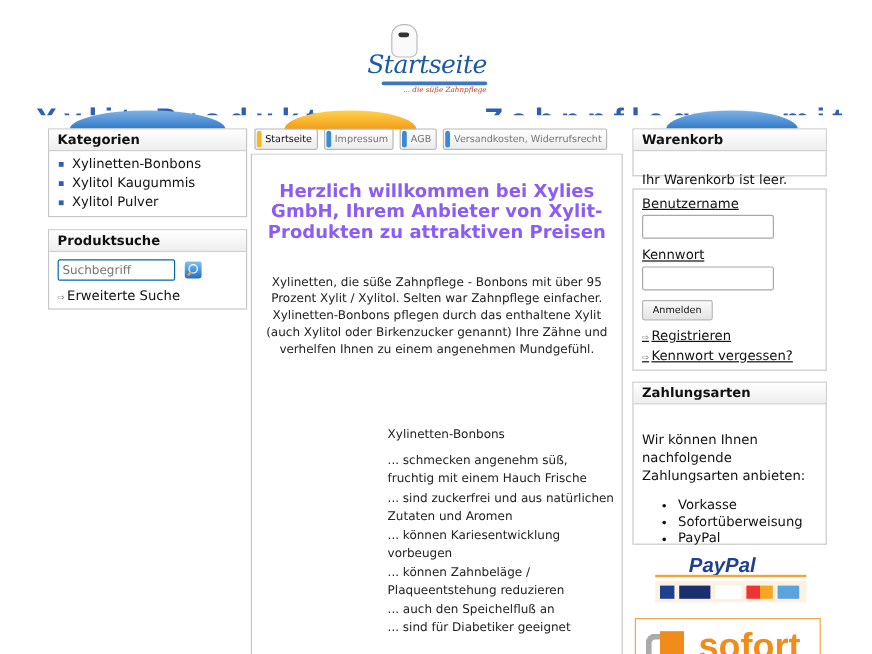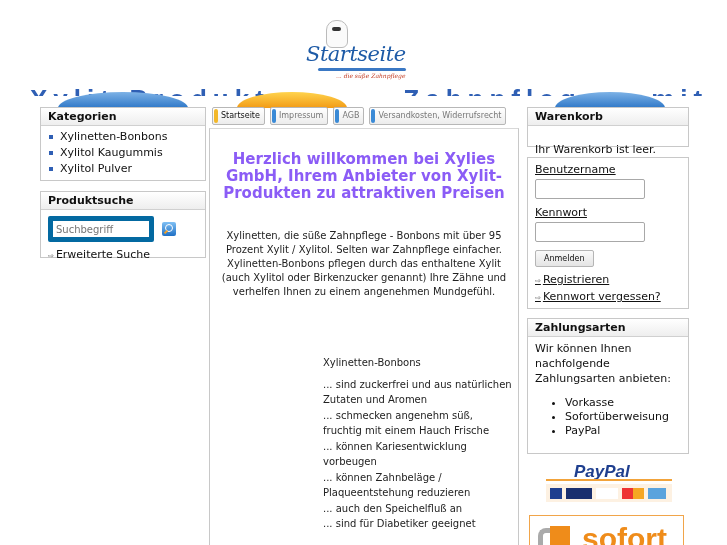--- a/index.html
+++ b/index.html
@@ -37,21 +37,21 @@
     color:#111; background:linear-gradient(#ffffff,#eeeeee); border-bottom:1px solid #d0d0d0;
   }
   .box-body { padding:4px 7px; font-size:11px; line-height:15px; }
 
   .cat-list { list-style:none; margin:0; padding:0; }
   .cat-list li { position:relative; padding-left:12px; font-size:11px; line-height:16px; }
   .cat-list li:before { content:""; position:absolute; left:1px; top:6px; width:4px; height:4px; background:#2f5fb4; }
 
   .search-row { display:flex; align-items:center; margin-top:2px; }
   .search-input {
-    width:90px; height:16px; border:5px solid #0369a1; border-radius:2px; font-size:10px;
+    width:90px; height:16px; border:1px solid #0369a1; border-radius:2px; font-size:10px;
     color:#aaa; padding:0 3px; font-family:"DejaVu Sans", sans-serif; box-sizing:content-box;
   }
   .search-btn {
     width:14px; height:14px; margin-left:8px; border-radius:2px;
     background:linear-gradient(#7fc0f4,#1f6fc4); position:relative;
   }
   .search-btn:before { content:""; position:absolute; left:3px; top:2px; width:6px; height:6px; border:1px solid #fff; border-radius:50%; }
   .search-btn:after { content:""; position:absolute; left:2px; top:9px; width:4px; height:2px; background:#f3a024; transform:rotate(-45deg); }
   .arrow-link { font-size:11px; line-height:16px; }
   .arrow-link .arr { font-size:7px; color:#555; margin-right:2px; }
@@ -139,22 +139,22 @@
   <div class="tab">Impressum</div>
   <div class="tab">AGB</div>
   <div class="tab">Versandkosten, Widerrufsrecht</div>
 </div>
 
 <div class="main">
   <div class="welcome">Herzlich willkommen bei Xylies GmbH, Ihrem Anbieter von Xylit-Produkten zu attraktiven Preisen</div>
   <div class="intro">Xylinetten, die süße Zahnpflege - Bonbons mit über 95 Prozent Xylit / Xylitol.  Selten war Zahnpflege einfacher. Xylinetten-Bonbons pflegen durch das enthaltene Xylit (auch Xylitol oder Birkenzucker genannt) Ihre Zähne und verhelfen Ihnen zu einem angenehmen Mundgefühl.</div>
   <div class="product">
     <div class="ptitle">Xylinetten-Bonbons</div>
+    <div class="feat">... schmecken angenehm süß, fruchtig mit einem Hauch Frische</div>
     <div class="feat">... sind zuckerfrei und aus natürlichen Zutaten und Aromen</div>
-    <div class="feat">... schmecken angenehm süß, fruchtig mit einem Hauch Frische</div>
     <div class="feat">... können Kariesentwicklung vorbeugen</div>
     <div class="feat">... können Zahnbeläge / Plaqueentstehung reduzieren</div>
     <div class="feat">... auch den Speichelfluß an</div>
     <div class="feat">... sind für Diabetiker geeignet</div>
   </div>
 </div>
 
 <div class="box" style="left:527px; top:107px; width:160px; height:38px;">
   <div class="box-head">Warenkorb</div>
   <div class="box-body" style="padding-top:16px;">Ihr Warenkorb ist leer.</div>
@@ -171,21 +171,21 @@
       <span class="arr">⇨</span><span>Registrieren</span>
     </div>
     <div class="arrow-link">
       <span class="arr">⇨</span><span>Kennwort vergessen?</span>
     </div>
   </div>
 </div>
 
 <div class="box" style="left:527px; top:318px; width:160px; height:134px;">
   <div class="box-head">Zahlungsarten</div>
-  <div class="box-body" style="padding-top:4px;">
+  <div class="box-body" style="padding-top:22px;">
     <div>Wir können Ihnen nachfolgende Zahlungsarten anbieten:</div>
     <ul class="pay-list">
       <li>Vorkasse</li>
       <li>Sofortüberweisung</li>
       <li>PayPal</li>
     </ul>
   </div>
 </div>
 
 <div class="paypal">

